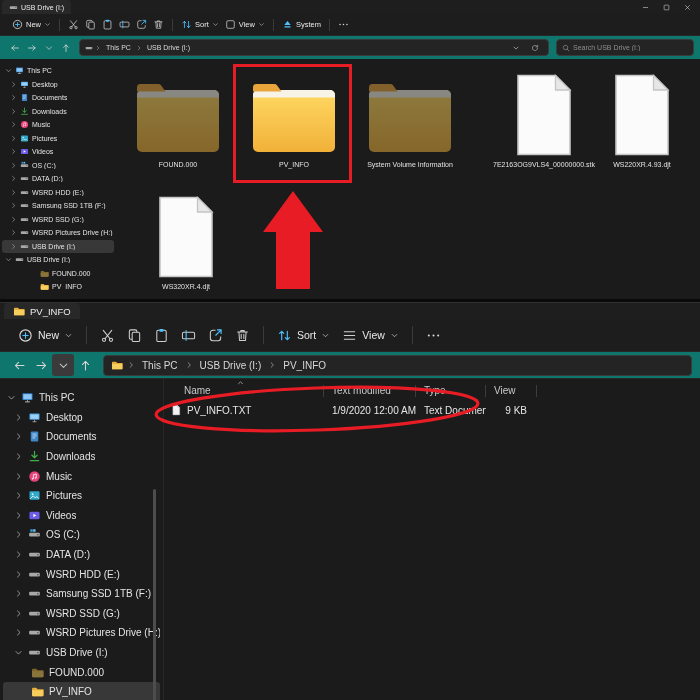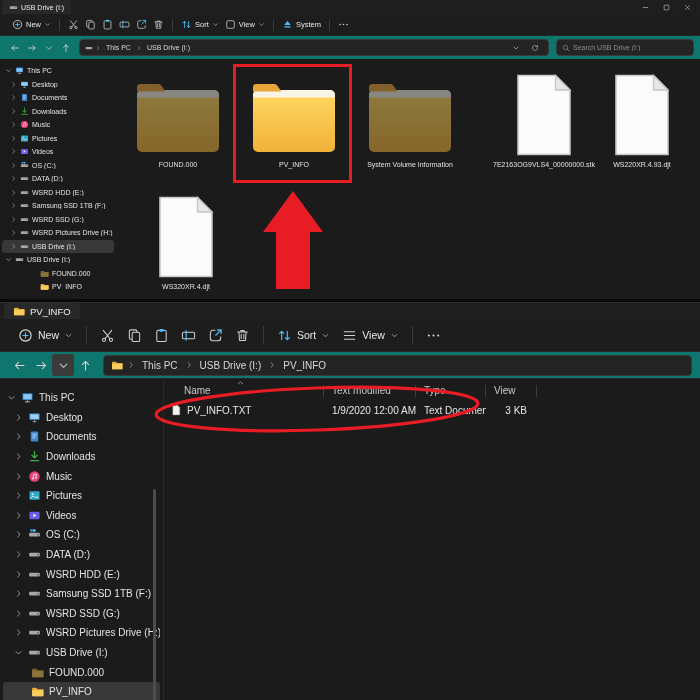--- a/index.html
+++ b/index.html
@@ -1070,21 +1070,21 @@
             <span class="ic" style="width: 12px; height: 12px;">
               <svg viewBox="0 0 16 16" fill="none">
                 <path d="M3.8 1.5h6L13 4.7V14.5H3.8z" fill="#f3f3f3" stroke="#9c9c9c" stroke-width=".7"></path>
                 <path d="M9.8 1.5 13 4.7H9.8z" fill="#d2d2d2"></path>
               </svg>
             </span>
             <span>PV_INFO.TXT</span>
           </div>
           <div class="fcell col-date">1/9/2020 12:00 AM</div>
           <div class="fcell col-type">Text Document</div>
-          <div class="fcell col-size">3 KB</div>
+          <div class="fcell col-size">9 KB</div>
         </div>
       </div>
   </div>
   <div class="scrollbar-thumb"></div>
   <svg class="red-ellipse" viewBox="0 0 340 56">
       <ellipse cx="169" cy="27" rx="161" ry="21" fill="none" stroke="#e81c24" stroke-width="3.2" transform="rotate(-2 169 27)"></ellipse>
     </svg>
 </div>
 
 </body></html>

